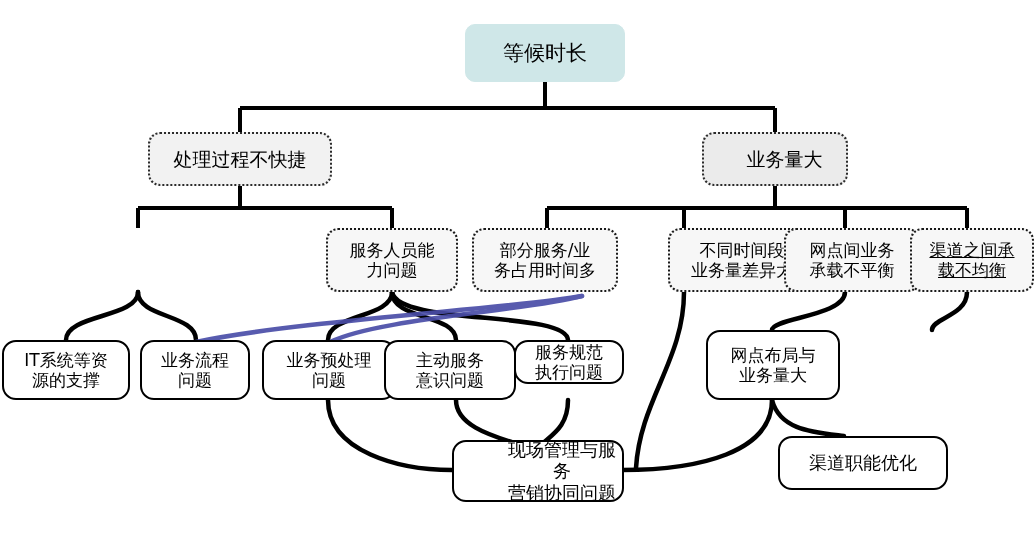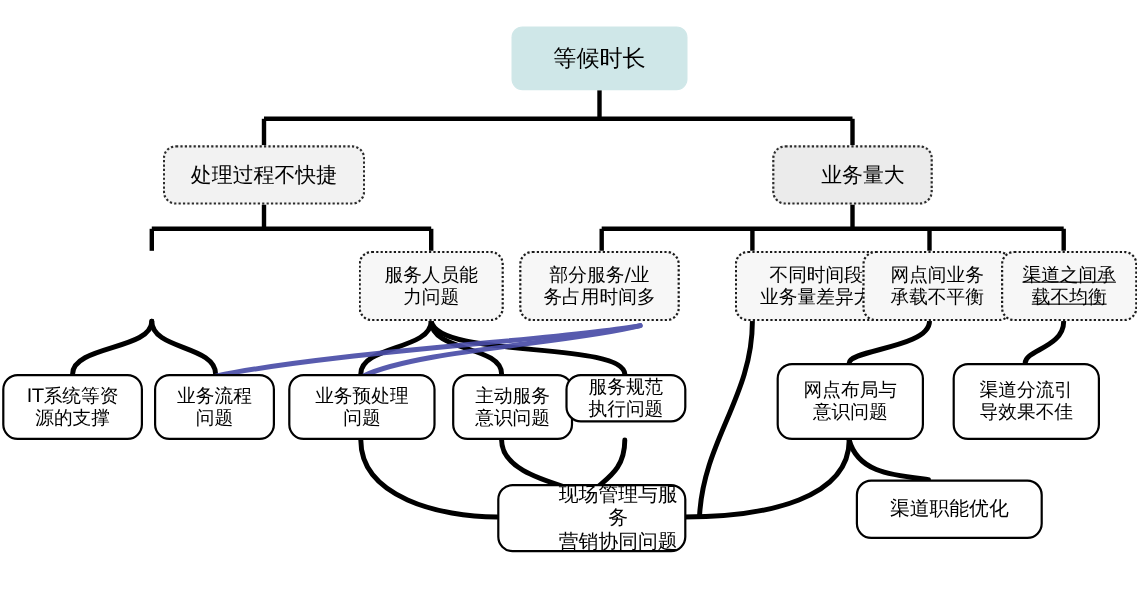--- a/index.html
+++ b/index.html
@@ -149,30 +149,28 @@
 
   <div class="node leaf" style="left:2px; top:340px; width:128px; height:60px;">IT系统等资
 源的支撑</div>
 
   <div class="node leaf" style="left:140px; top:340px; width:110px; height:60px;">业务流程
 问题</div>
 
   <div class="node leaf" style="left:262px; top:340px; width:134px; height:60px;">业务预处理
 问题</div>
 
-  <div class="node leaf" style="left:411px; top:340px; width:110px; height:60px;">主动服务
+  <div class="node leaf" style="left:384px; top:340px; width:132px; height:60px;">主动服务
 意识问题</div>
 
   <div class="node leaf" style="left:514px; top:340px; width:110px; height:44px;">服务规范
 执行问题</div>
 
   <div class="node leaf" style="left:706px; top:330px; width:134px; height:70px;">网点布局与
-意识问题</div>
+业务量大</div>
 
-  <div class="node leaf" style="left:866px; top:330px; width:134px; height:70px;">渠道分流引
-导效果不佳</div>
 
   <div class="node leaf wide" style="left:452px; top:440px; width:172px; height:62px;padding-left:48px;">现场管理与服务
 营销协同问题</div>
 
   <div class="node leaf wide" style="left:778px; top:436px; width:170px; height:54px;">渠道职能优化</div>
 
 </div>
 
 </body></html>

